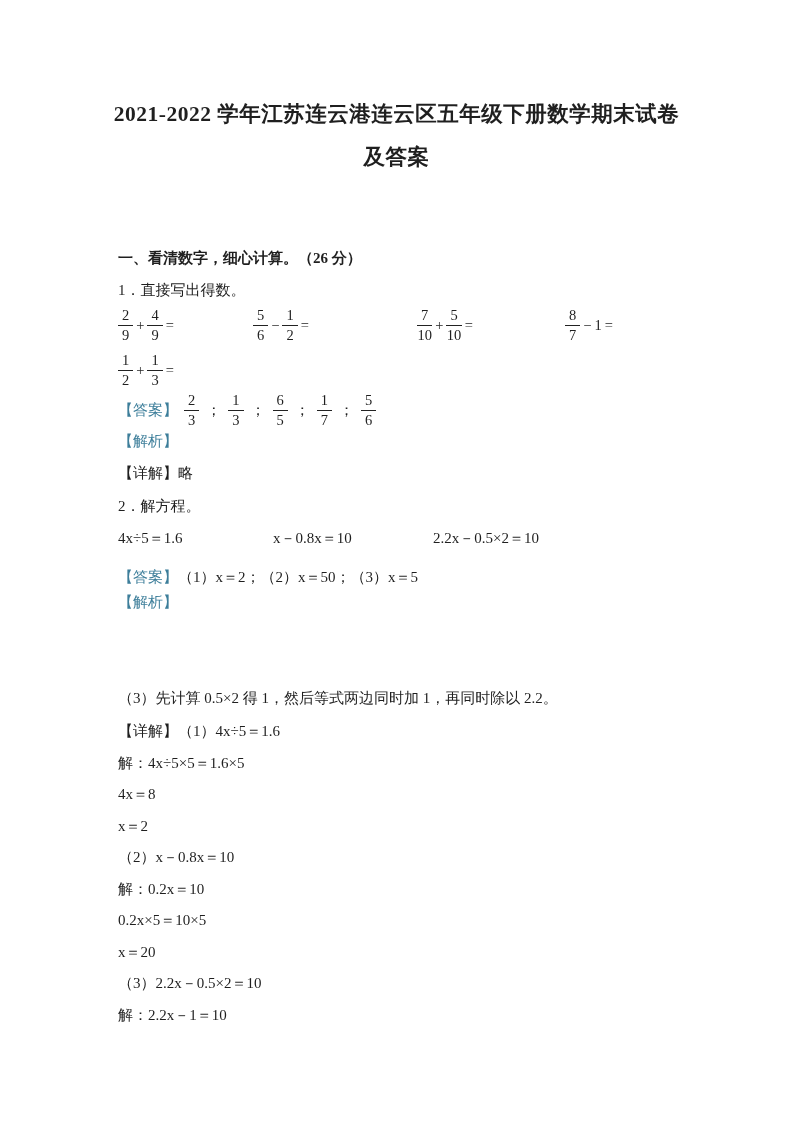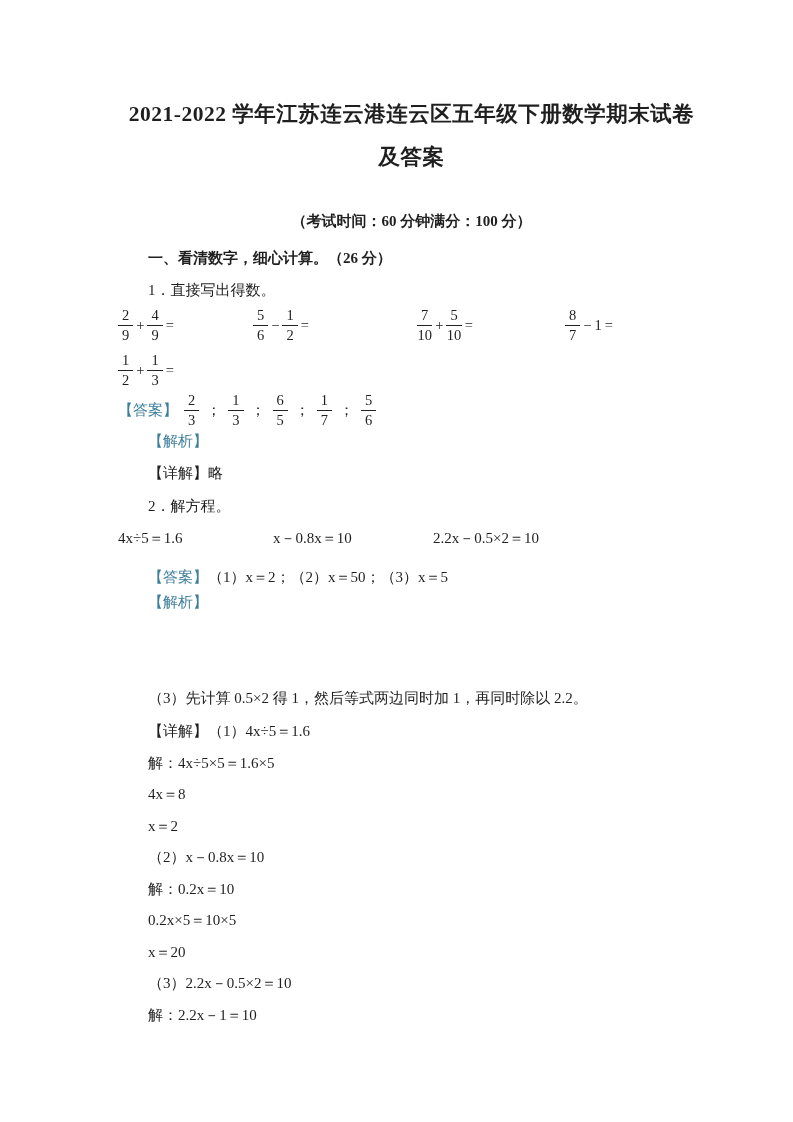--- a/index.html
+++ b/index.html
@@ -14,21 +14,20 @@
     font-family: "Liberation Serif", "DejaVu Serif", serif;
     color: var(--ink);
     font-size: 15px;
     overflow: hidden;
   }
   .line {
     position: absolute;
     left: 118px;
     white-space: nowrap;
     line-height: 22px;
-    padding-left: 30px;
   }
   .center {
     left: 0;
     width: 793px;
     text-align: center;
   }
   .title {
     font-size: 21.5px;
     font-weight: bold;
     line-height: 30px;
@@ -67,21 +66,20 @@
   .sep { padding: 0 1px; }
 </style>
 </head>
 <body>
 
 <div class="page">
 
   <div class="line center title" style="top:99px">2021-2022 学年江苏连云港连云区五年级下册数学期末试卷</div>
   <div class="line center title" style="top:142px">及答案</div>
 
-  <div class="line center bold" style="top:210px">（考试时间：60 分钟满分：100 分）</div>
 
   <div class="line bold" style="top:247px">一、看清数字，细心计算。（26 分）</div>
 
   <div class="line" style="top:279px">1．直接写出得数。</div>
 
   <div class="fracrow" style="top:302px">
     <span class="expr" style="left:0">
       <span class="frac">
           <span class="num">2</span>
           <span class="den">9</span>

